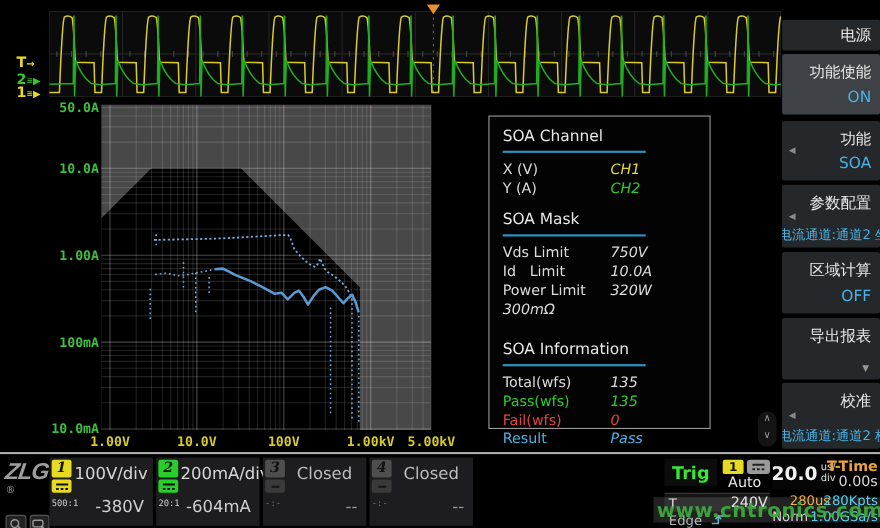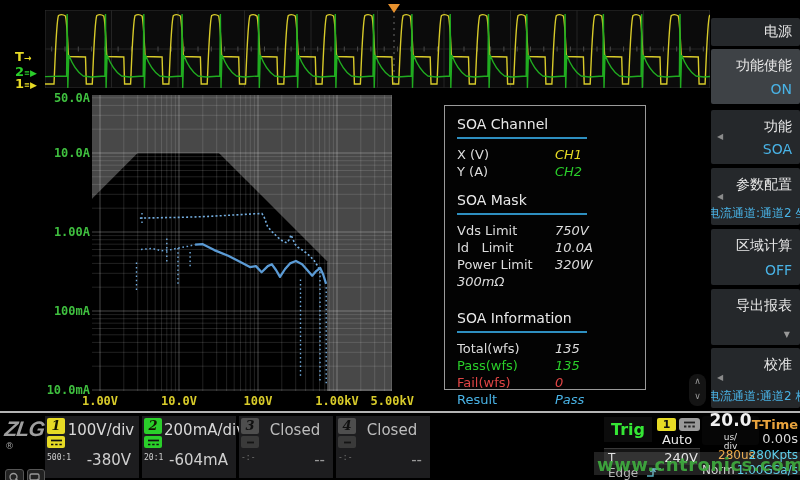--- a/index.html
+++ b/index.html
@@ -68,21 +68,21 @@
             font:bold 11px/13px "DejaVu Sans",sans-serif;text-align:center;border-radius:2px;}
   #trig-coup{position:absolute;left:75px;top:3px;width:21px;height:13px;background:#9a9a9a;border-radius:3px;
              display:flex;align-items:center;justify-content:center;}
   #trig-mode{position:absolute;left:50px;top:17px;width:46px;text-align:center;font-size:13px;color:#e8e8e8;}
   .trig-mid{position:absolute;top:33px;left:0;width:96px;height:16px;background:#151515;border-top:1px solid #3a3a3a;}
   .trig-mid .t{position:absolute;left:4px;top:2px;font-size:12px;color:#ddd;}
   .trig-mid .v{position:absolute;right:2px;top:1px;font-size:13px;color:#e2e2e2;}
   .trig-bot{position:absolute;top:51px;left:0;width:96px;height:13px;color:#b0b0b0;font-size:12px;}
   #tb-block{position:absolute;left:700px;top:2px;width:98px;height:63px;}
   .tb-box{position:absolute;left:2px;top:1px;width:57px;height:29px;background:#060606;border-radius:3px;
-          display:flex;align-items:center;justify-content:center;gap:3px;flex-direction:column;}
+          display:flex;align-items:center;justify-content:center;gap:3px;}
   .tb-val{font-size:17px;color:#f2f2f2;font-weight:bold;}
   .tb-unit{font-size:9px;color:#e0e0e0;line-height:1.05;text-align:left;}
   .tt-lab{position:absolute;right:0;top:2px;font-size:13px;color:#e8a33d;font-weight:bold;}
   .tt-val{position:absolute;right:0;top:16px;font-size:13px;color:#d8d8d8;}
   .tb-row2{position:absolute;top:33px;left:18px;right:0;font-size:12px;}
   .tb-row3{position:absolute;top:48px;left:2px;right:0;font-size:12px;}
   .orange{color:#e8a33d;} .cyan{color:#49c8e8;} .gray{color:#cfcfcf;}
   .right{position:absolute;right:0;top:0;}
   #wm-band{position:absolute;left:594px;top:452px;width:206px;height:23px;background:rgba(255,255,255,0.13);}
   #wm{position:absolute;left:597px;top:454px;font-size:18px;font-weight:bold;color:#3fae3f;letter-spacing:.5px;opacity:.9;}

